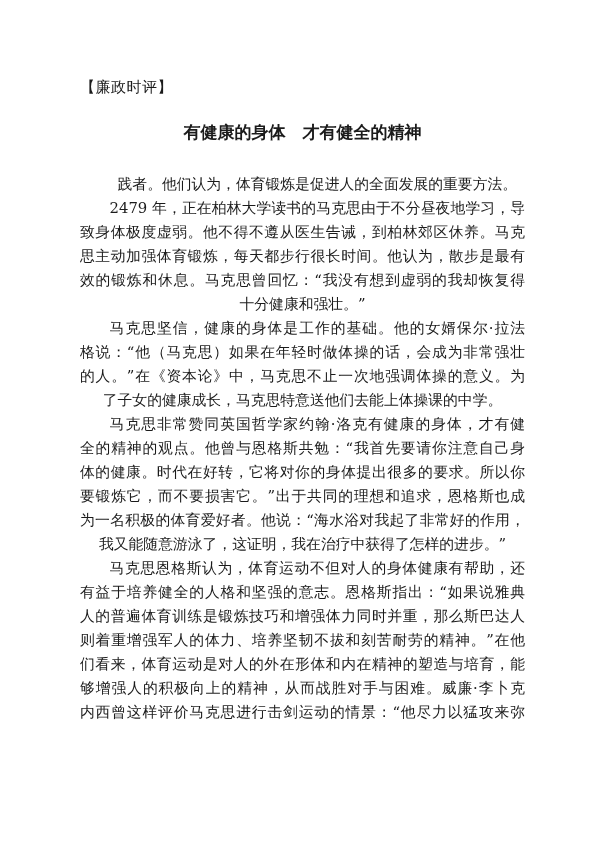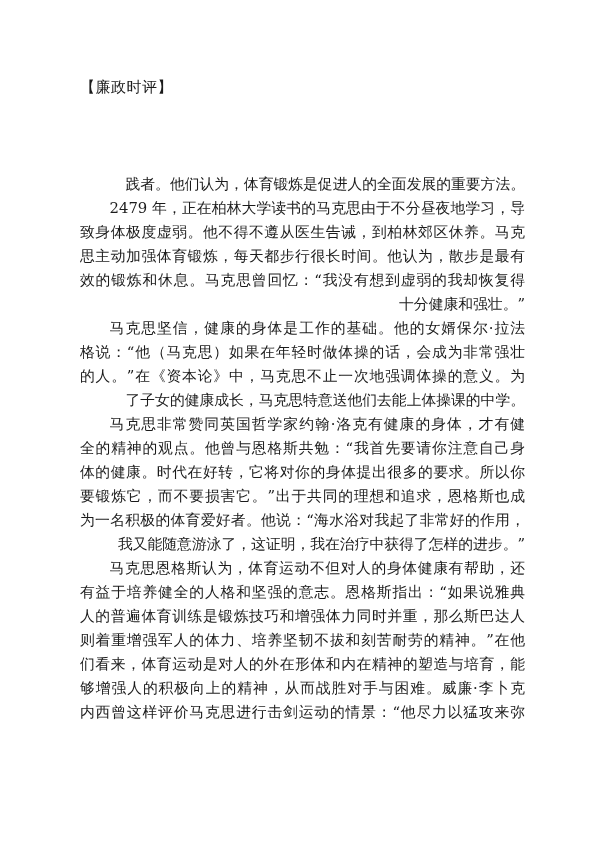--- a/index.html
+++ b/index.html
@@ -46,21 +46,21 @@
   }
   .paragraph {
     margin: 0;
     padding: 0;
   }
   .line {
     height: 24px;
     line-height: 24px;
     white-space: nowrap;
     overflow: hidden;
-    text-align: right;
+    text-align: center;
   }
   .line.justify {
     text-align: justify;
     text-align-last: justify;
   }
   .paragraph .line:first-child {
     text-indent: 2em;
   }
   .page-number {
     position: absolute;
@@ -71,20 +71,21 @@
     font-size: 12.5px;
     line-height: 16px;
   }
 </style>
 </head>
 <body>
 
 <div class="page" style="background: rgb(255, 255, 255); color: rgb(27, 27, 27);">
   <div class="doc-header">【廉政时评】</div>
 
+  <h1 class="doc-title">有健康的身体　才有健全的精神</h1>
 
   <div class="doc-body">
       <div class="paragraph">
         <div class="line">践者。他们认为，体育锻炼是促进人的全面发展的重要方法。</div>
       </div>
       <div class="paragraph">
         <div class="line justify">2479 年，正在柏林大学读书的马克思由于不分昼夜地学习，导</div>
         <div class="line justify">致身体极度虚弱。他不得不遵从医生告诫，到柏林郊区休养。马克</div>
         <div class="line justify">思主动加强体育锻炼，每天都步行很长时间。他认为，散步是最有</div>
         <div class="line justify">效的锻炼和休息。马克思曾回忆：“我没有想到虚弱的我却恢复得</div>

